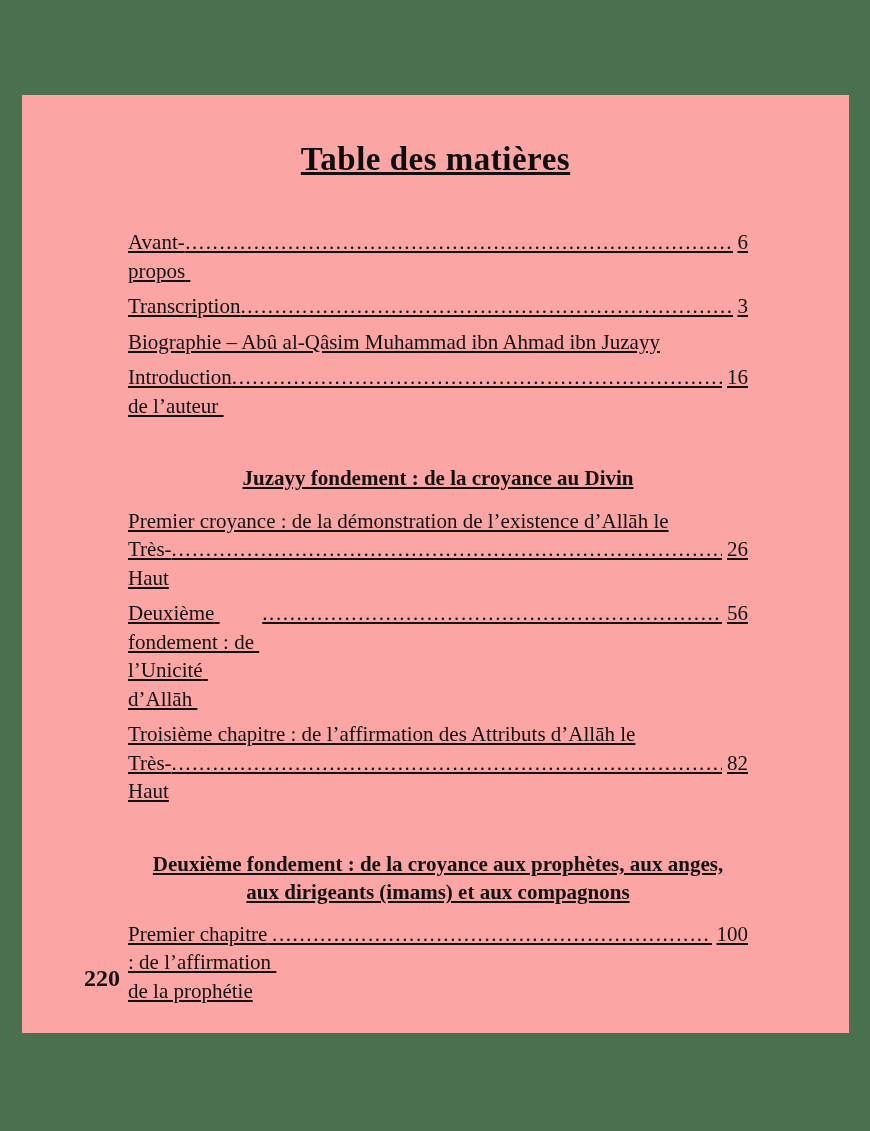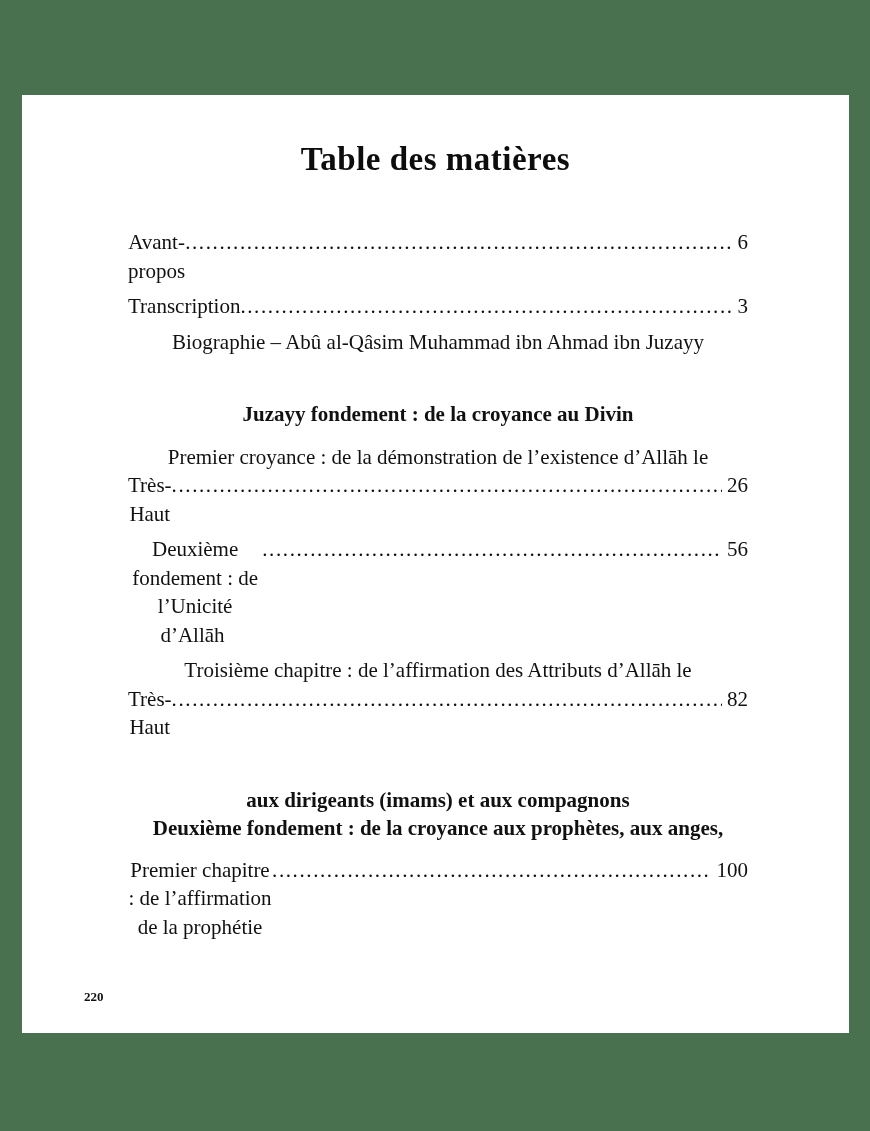--- a/index.html
+++ b/index.html
@@ -14,21 +14,22 @@
     font-family: "Liberation Serif", "DejaVu Serif", serif;
     color: #111111;
     overflow: hidden;
   }
   .page {
     position: absolute;
     left: 22px;
     top: 95px;
     right: 21px;
     bottom: 98px;
-    background: #ffffff;
+    background: #fca5a5;
+    text-decoration: underline;
   }
   .title {
     margin: 0;
     padding-top: 46px;
     text-align: center;
     font-size: 33px;
     font-weight: bold;
     letter-spacing: 0.5px;
     color: #0d0d0d;
   }
@@ -39,21 +40,20 @@
   }
   .row {
     margin-bottom: 7px;
   }
   .last-line {
     display: flex;
     align-items: baseline;
   }
   .entry-text, .pre-line {
     white-space: pre-wrap;
-    text-align: center;
   }
   .leader {
     flex: 1 1 auto;
     overflow: hidden;
     white-space: nowrap;
     min-width: 0;
   }
   .leader::after {
     content: "..........................................................................................................................................................................................";
     letter-spacing: 1.6px;
@@ -69,22 +69,22 @@
   }
   .section-heading.second {
     margin-bottom: 13px;
   }
   .heading-line {
     white-space: pre-wrap;
   }
   .book-page-number {
     position: absolute;
     left: 62px;
-    bottom: 28px;
-    font-size: 13px;
+    bottom: 41px;
+    font-size: 24px;
     font-weight: bold;
   }
 </style>
 </head>
 <body>
 
 <div class="page">
 
   <h1 class="title">Table des matières</h1>
 
@@ -103,20 +103,27 @@
         <span class="entry-text">Transcription</span>
         <span class="leader"></span>
         <span class="pg">3</span>
       </div>
     </div>
 
     <div class="row">
       <div class="pre-line">Biographie – Abû al-Qâsim Muhammad ibn Ahmad ibn Juzayy</div>
     </div>
 
+    <div class="row">
+      <div class="last-line">
+        <span class="entry-text">Introduction de l’auteur </span>
+        <span class="leader"></span>
+        <span class="pg">16</span>
+      </div>
+    </div>
 
     <div class="section-heading">
       <div class="heading-line">Juzayy fondement : de la croyance au Divin</div>
     </div>
 
     <div class="row">
       <div class="pre-line">Premier croyance : de la démonstration de l’existence d’Allāh le</div>
       <div class="last-line">
         <span class="entry-text">Très-Haut</span>
         <span class="leader"></span>
@@ -136,22 +143,22 @@
       <div class="pre-line">Troisième chapitre : de l’affirmation des Attributs d’Allāh le</div>
       <div class="last-line">
         <span class="entry-text">Très-Haut</span>
         <span class="leader"></span>
         <span class="pg">82</span>
       </div>
     </div>
 
 
     <div class="section-heading second">
+      <div class="heading-line">Deuxième fondement : de la croyance aux prophètes, aux anges,</div>
       <div class="heading-line">aux dirigeants (imams) et aux compagnons</div>
-      <div class="heading-line">Deuxième fondement : de la croyance aux prophètes, aux anges,</div>
     </div>
 
     <div class="row">
       <div class="last-line">
         <span class="entry-text">Premier chapitre : de l’affirmation de la prophétie</span>
         <span class="leader"></span>
         <span class="pg">100</span>
       </div>
     </div>
 

